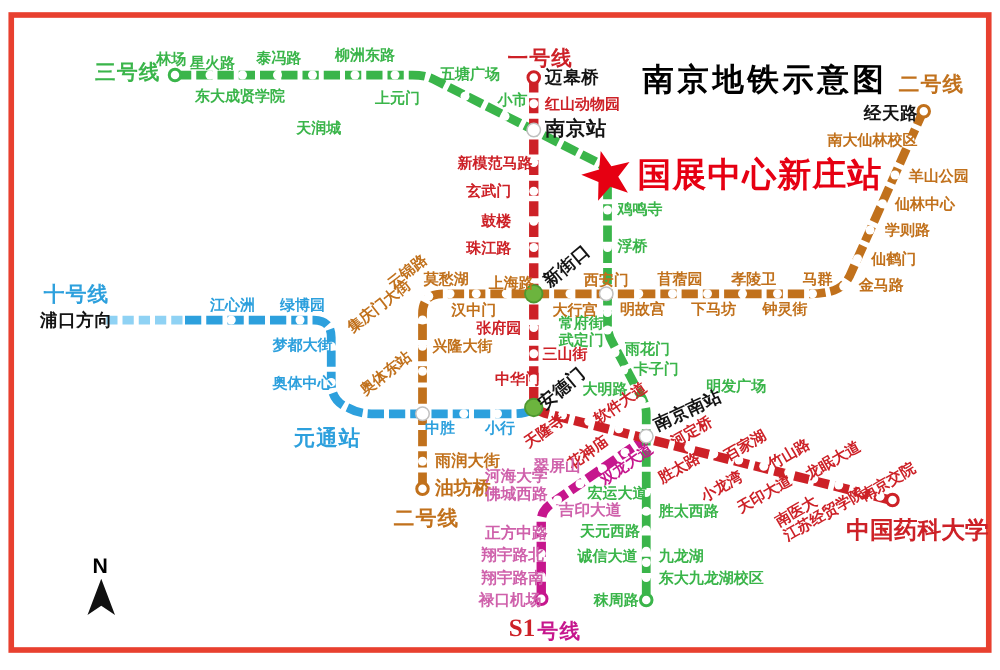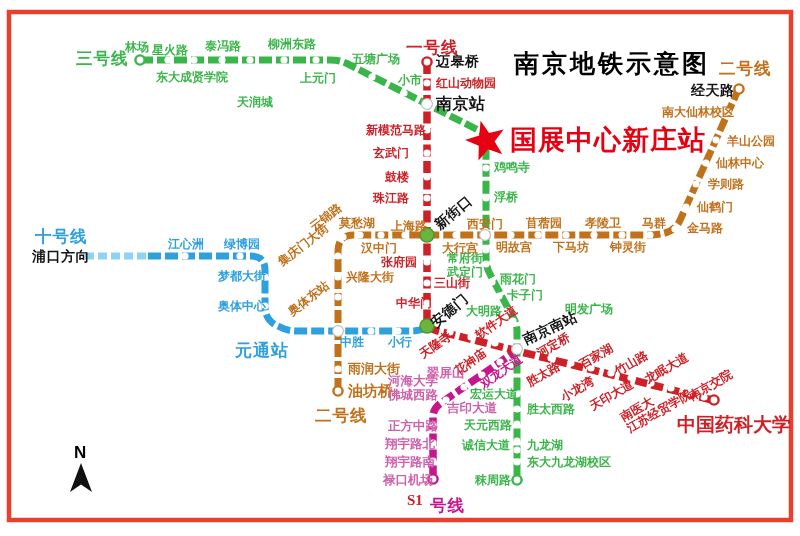--- a/index.html
+++ b/index.html
@@ -16,21 +16,21 @@
   .magenta{color:#c6168d}
   .pink{color:#cf61ab;font-family:"Liberation Serif",serif;font-size:12.5px}
   .ral{text-align:right}
   .black-b{color:#141414;font-size:14px;letter-spacing:.5px}
   .big2{font-size:16px}
   .big{font-size:16.5px;letter-spacing:1px}
   .ob{font-size:13px}
   .ob2{font-size:15px}
   .yt{font-size:17px;letter-spacing:1px}
   .drug{font-size:19px}
-  .s1serif{font-family:"Liberation Serif",serif;font-size:15px;color:#cd2127;font-weight:bold}
+  .s1serif{font-family:"Liberation Serif",serif;font-size:20px;color:#cd2127;font-weight:bold}
   #page-title{position:absolute;left:514px;top:47px;z-index:2;
          font:900 25px "Liberation Sans",sans-serif;color:#000;letter-spacing:3px}
   #highlight{position:absolute;left:510px;top:122px;z-index:3;
          font:bold 27px "Liberation Serif",serif;color:#e60012;letter-spacing:1px}
   #compass-n{position:absolute;left:74px;top:443px;z-index:2;
          font:bold 17px "Liberation Sans",sans-serif;color:#000}
 </style>
 </head>
 <body>
 

